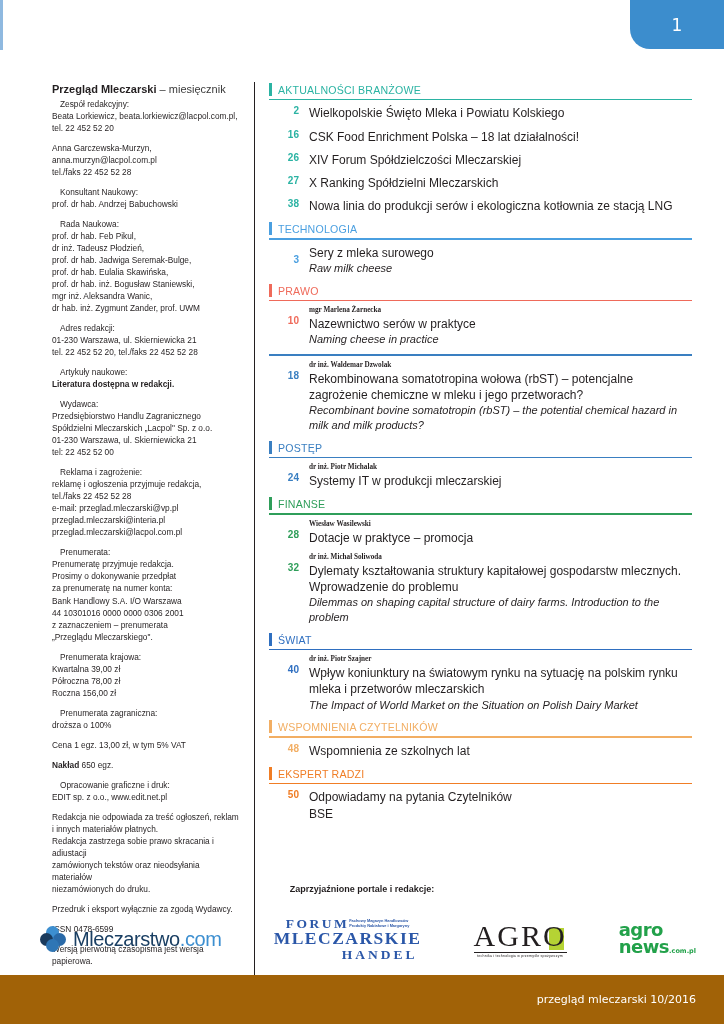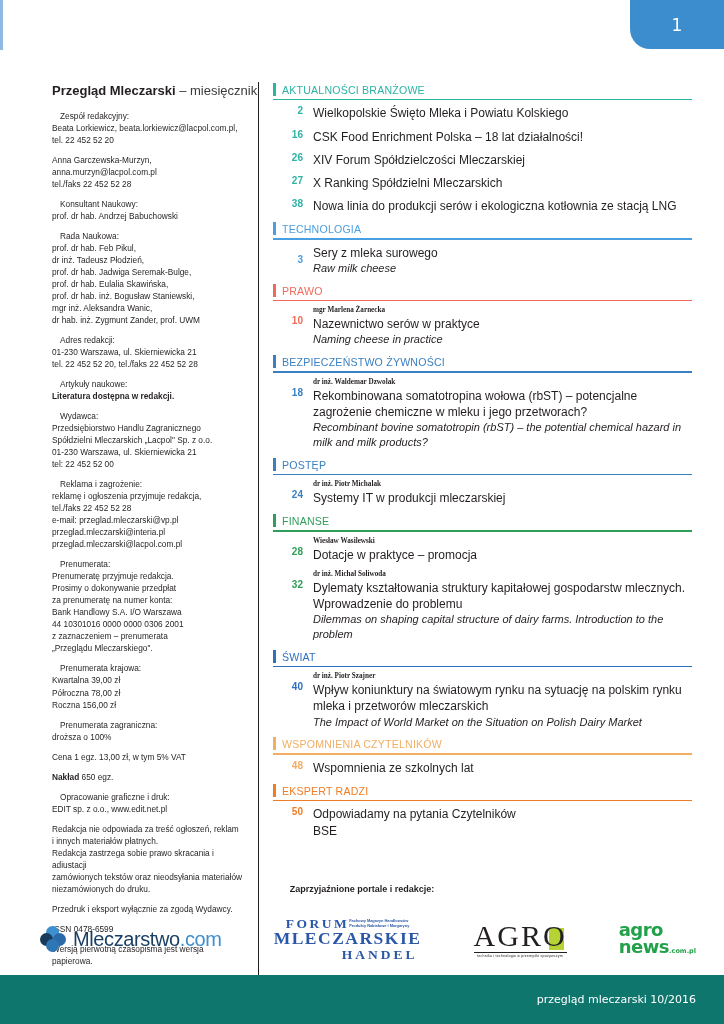--- a/index.html
+++ b/index.html
@@ -50,22 +50,22 @@
     min-height:770px;
     margin-right:0px;
   }
   .col-right{
     width:432px;
     padding-left:14px;
   }
 
   
   .masthead{
-    font-size:13px;
-    margin-bottom:9px;
+    font-size:11px;
+    margin-bottom:0;
     white-space:nowrap;
   }
   .masthead b{ font-weight:bold; }
   .masthead span{ color:#3a3a3a; }
 
   .blk{ margin-bottom:8px; }
   .blk .hd{ font-weight:normal; display:block;margin-left:8px; }
   .blk .ln{ display:block; }
   .blk .bold-line{ font-weight:bold; display:block; }
   .url{ color:#2f7fc1; font-weight:bold; }
@@ -221,21 +221,21 @@
   }
   .logo-agronews .r1{ font-size:18px; letter-spacing:-0.5px; }
   .logo-agronews .r2{ font-size:18px; letter-spacing:-0.5px; }
   .logo-agronews .dom{ font-size:6.5px; letter-spacing:0; }
 
   
   .footer{
     position:absolute;
     left:0; bottom:0;
     width:724px; height:49px;
-    background:#0f766e;
+    background:#a16207;
     color:#ffffff;
     display:flex;
     align-items:center;
     justify-content:flex-end;
     padding-right:28px;
     box-sizing:border-box;
     font-size:11px;
     font-family:"DejaVu Sans", sans-serif;
   }
 </style>
@@ -418,21 +418,20 @@
                 <div class="pg" style="color: rgb(239, 106, 90);">10</div>
                 <div class="body">
                   <div class="author">mgr Marlena Żarnecka</div>
                   <div class="title-pl">Nazewnictwo serów w praktyce</div>
                   <div class="title-en">Naming cheese in practice</div>
                 </div>
               </div>
             </div>
           </div>
           <div class="toc-section">
-            <div class="sec-head" style="color: rgb(58, 127, 193);"><span class="tick" style="background: rgb(58, 127, 193);"></span><span>BEZPIECZEŃSTWO ŻYWNOŚCI</span></div>
             <div class="sec-rule" style="background: rgb(58, 127, 193);"></div>
             <div class="entries">
               <div class="entry with-author">
                 <div class="pg" style="color: rgb(58, 127, 193);">18</div>
                 <div class="body">
                   <div class="author">dr inż. Waldemar Dzwolak</div>
                   <div class="title-pl">Rekombinowana somatotropina wołowa (rbST) – potencjalne zagrożenie chemiczne w mleku i jego przetworach?</div>
                   <div class="title-en">Recombinant bovine somatotropin (rbST) – the potential chemical hazard in milk and milk products?</div>
                 </div>
               </div>

